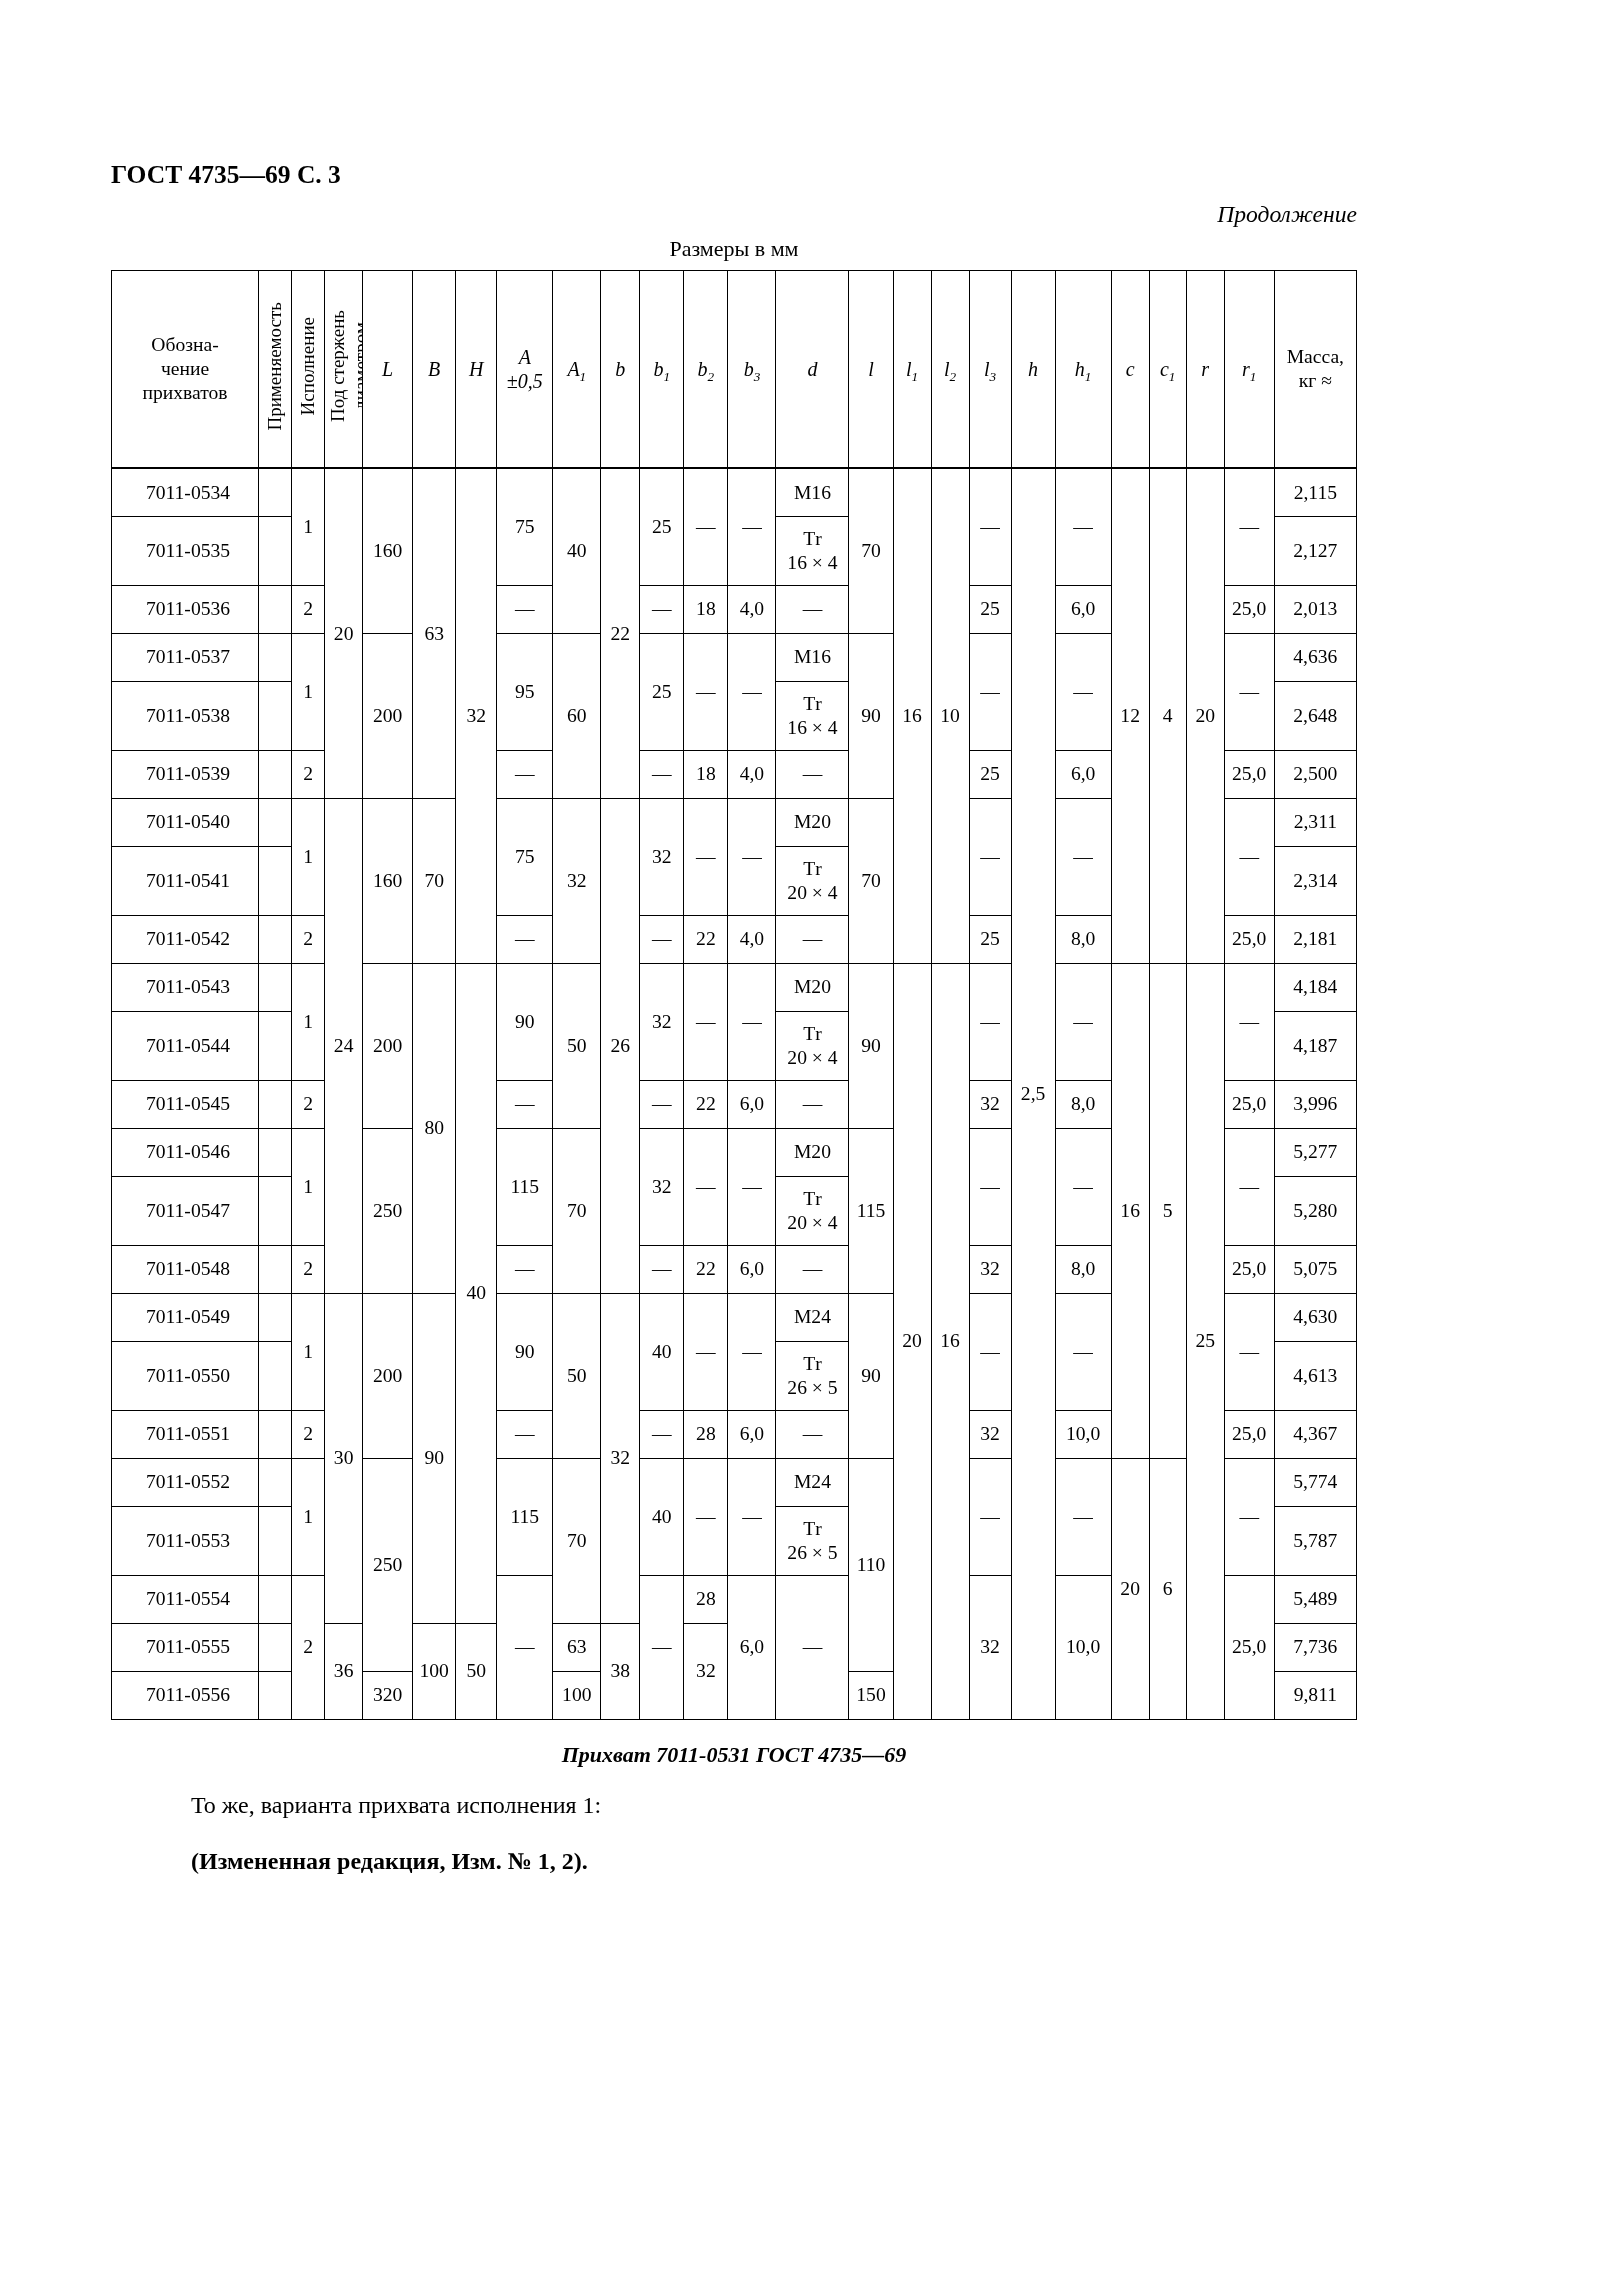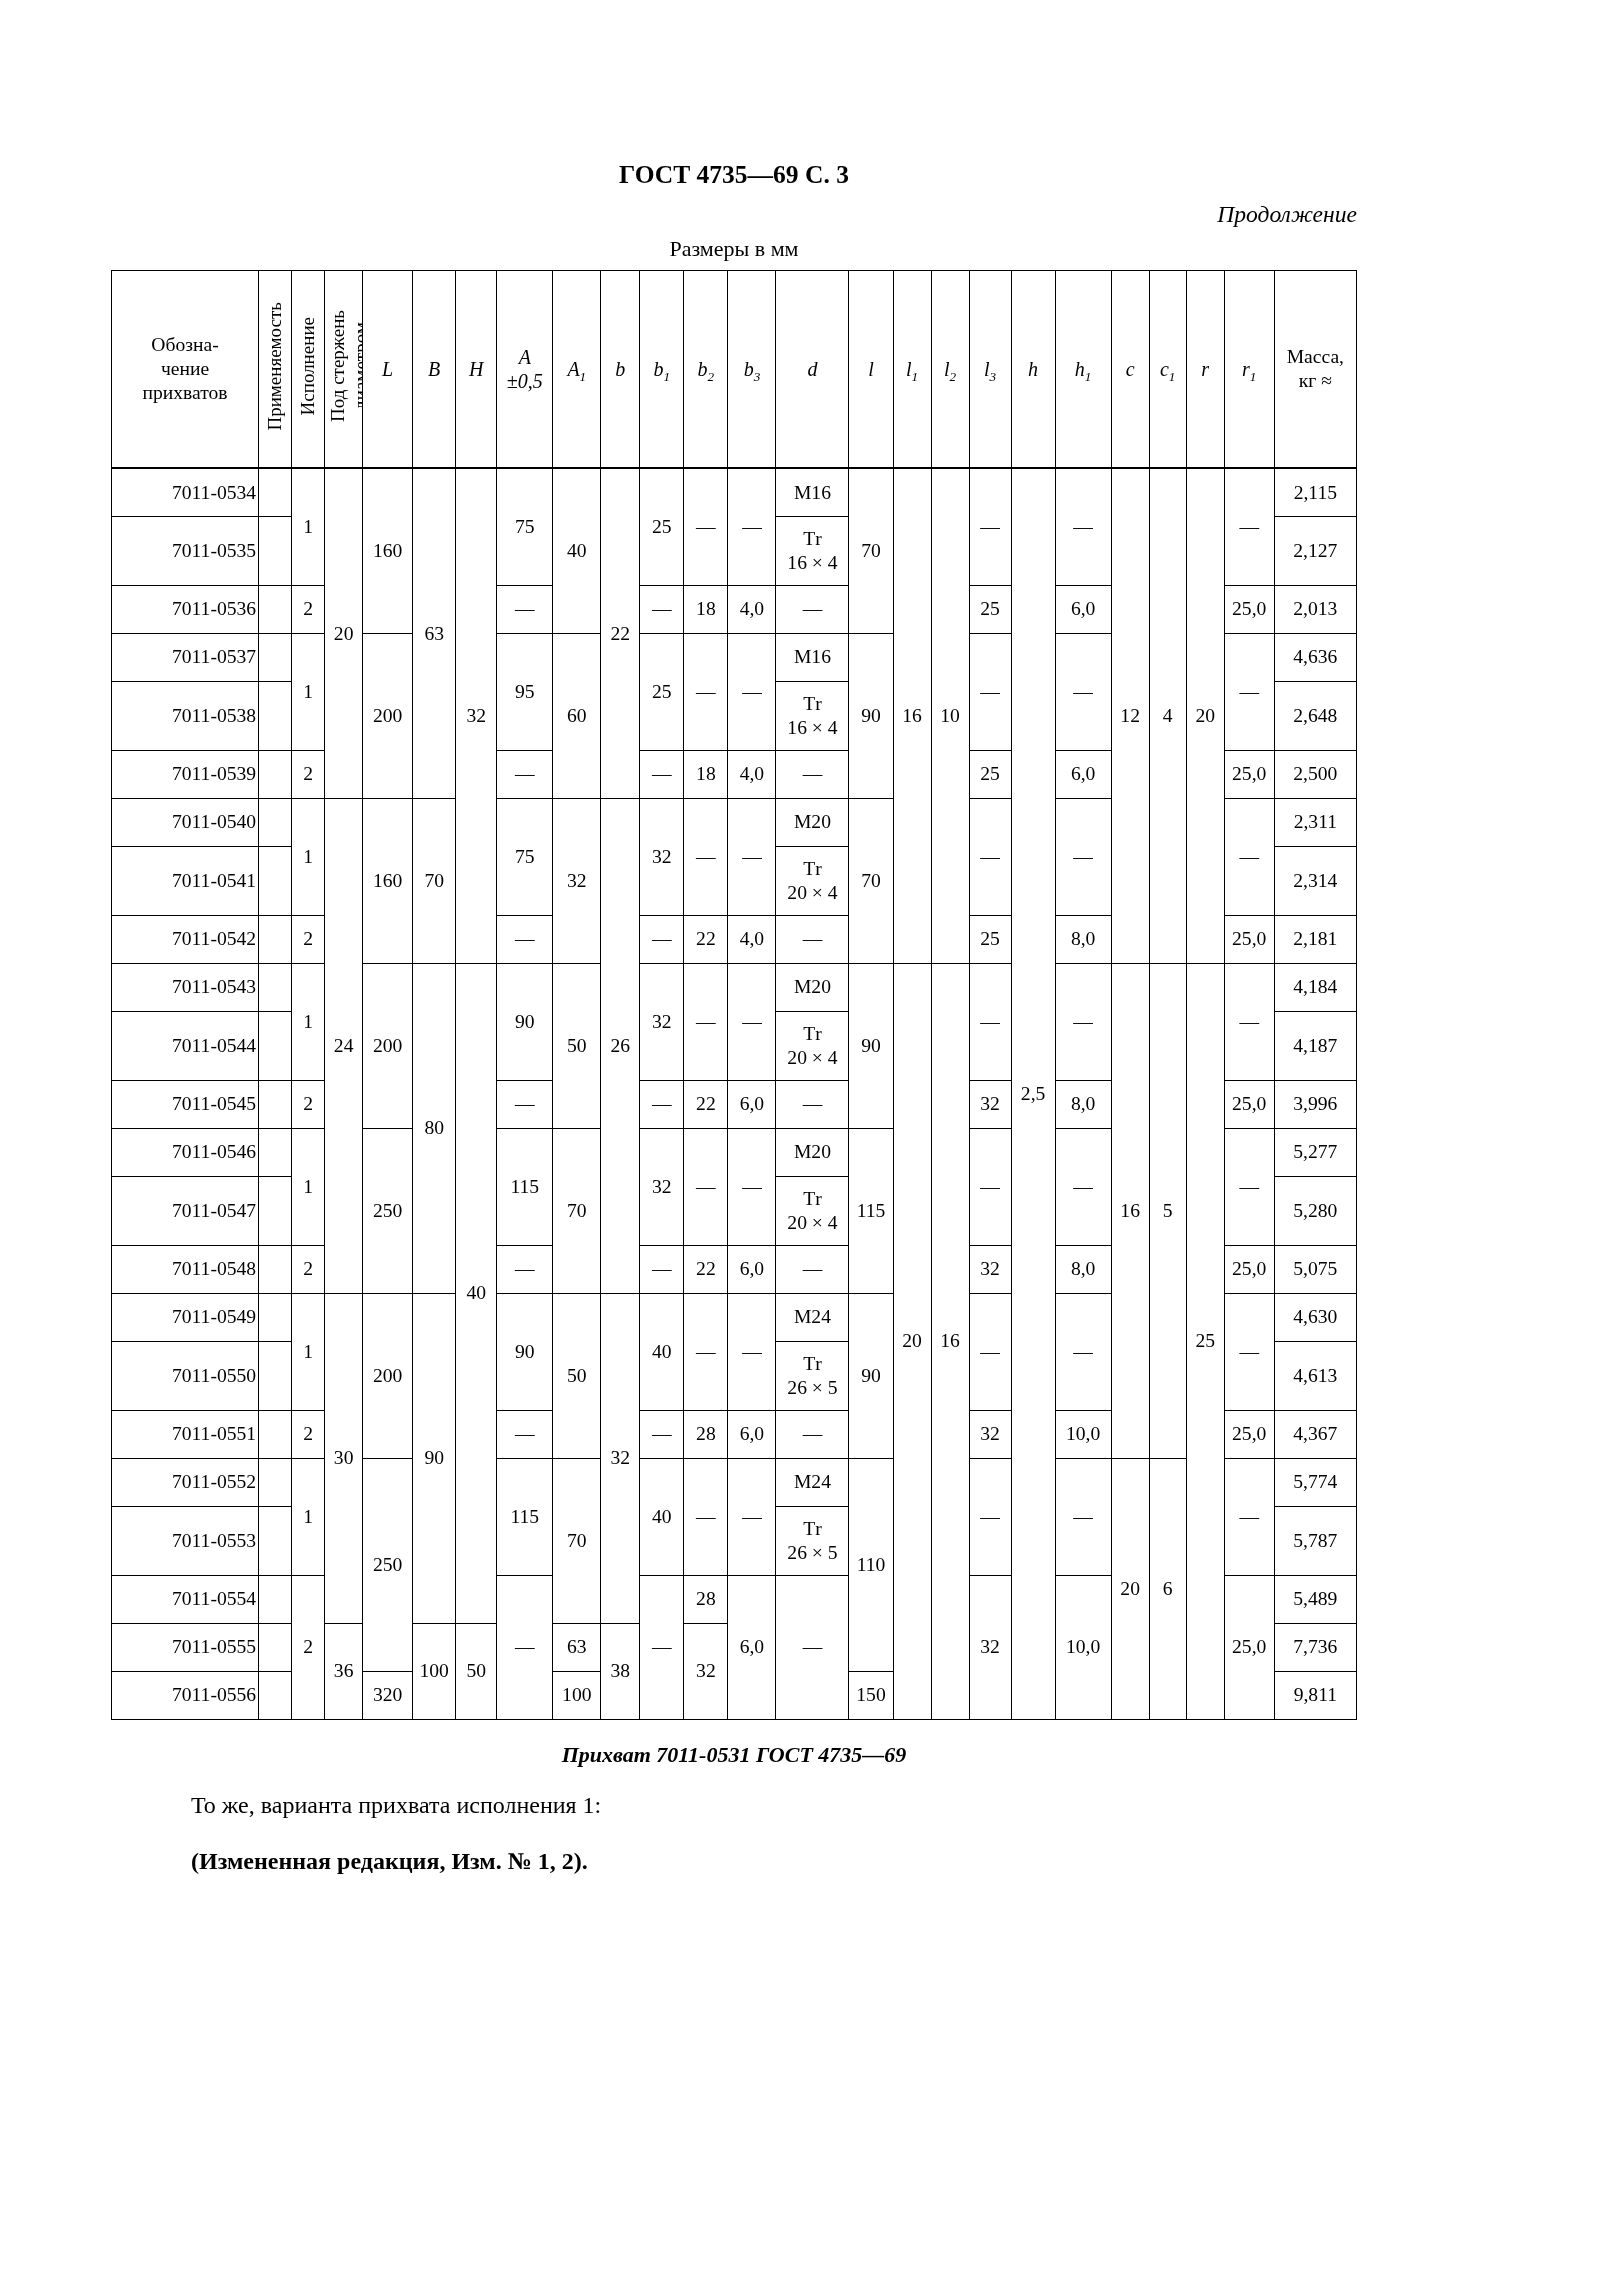--- a/index.html
+++ b/index.html
@@ -6,42 +6,42 @@
   .sheet {
     position:relative;
     width:1622px; height:2295px;
     background:#ffffff; color:#000;
     font-family:"Liberation Serif","DejaVu Serif",serif;
     box-sizing:border-box;
     padding:160px 228px 0 111px;
     margin:0 auto;
     overflow:hidden;
   }
-  .gost-head { text-align:center; font-weight:bold; font-size:25.5px; width:1246px; }
+  .gost-head { text-align:left; font-weight:bold; font-size:25.5px; width:1246px; }
   .continuation { text-align:right; font-style:italic; font-size:23.6px; margin-top:11px; width:1246px; }
   .caption { text-align:center; font-size:22px; margin-top:7.9px; width:1246px; }
 
   table.dims { border-collapse:collapse; table-layout:fixed; width:1246px; margin-top:7.9px; font-size:19.6px; }
   .dims th, .dims td {
     border:1.3px solid #000;
     text-align:center; vertical-align:middle;
     padding:1.3px 2px; line-height:1.22; overflow:hidden;
   }
   .dims thead th { font-weight:normal; height:194px; border-bottom:2.6px solid #000; font-size:19.6px; }
   .dims th.math { font-style:italic; font-size:20px; }
   .vtext {
     display:inline-block;
     writing-mode:vertical-rl;
     transform:rotate(180deg);
     line-height:1.2; font-size:19px; font-style:normal;
     white-space:nowrap;
   }
   .dims tbody tr { height:48px; }
   .dims tbody tr.tall { height:69px; }
-  .dims td.desig { text-align:right; padding-left:7.9px; }
+  .dims td.desig { text-align:center; padding-left:7.9px; }
   .dims sub { font-size:66%; line-height:0; }
 
   .para { font-size:24px; line-height:1.5; margin:19.6px 0 0 0; width:1246px; }
   .para.first { margin-top:37px; }
   .para.indent { text-indent:80px; }
   .center { text-align:center; width:1246px; font-size:22px; margin:22px 0 0 0; }
   .boldline { font-weight:bold; }
   .desig-line { font-style:italic; font-weight:bold; }
   .spaced { letter-spacing:0.33em; }
   .it { font-style:italic; }

